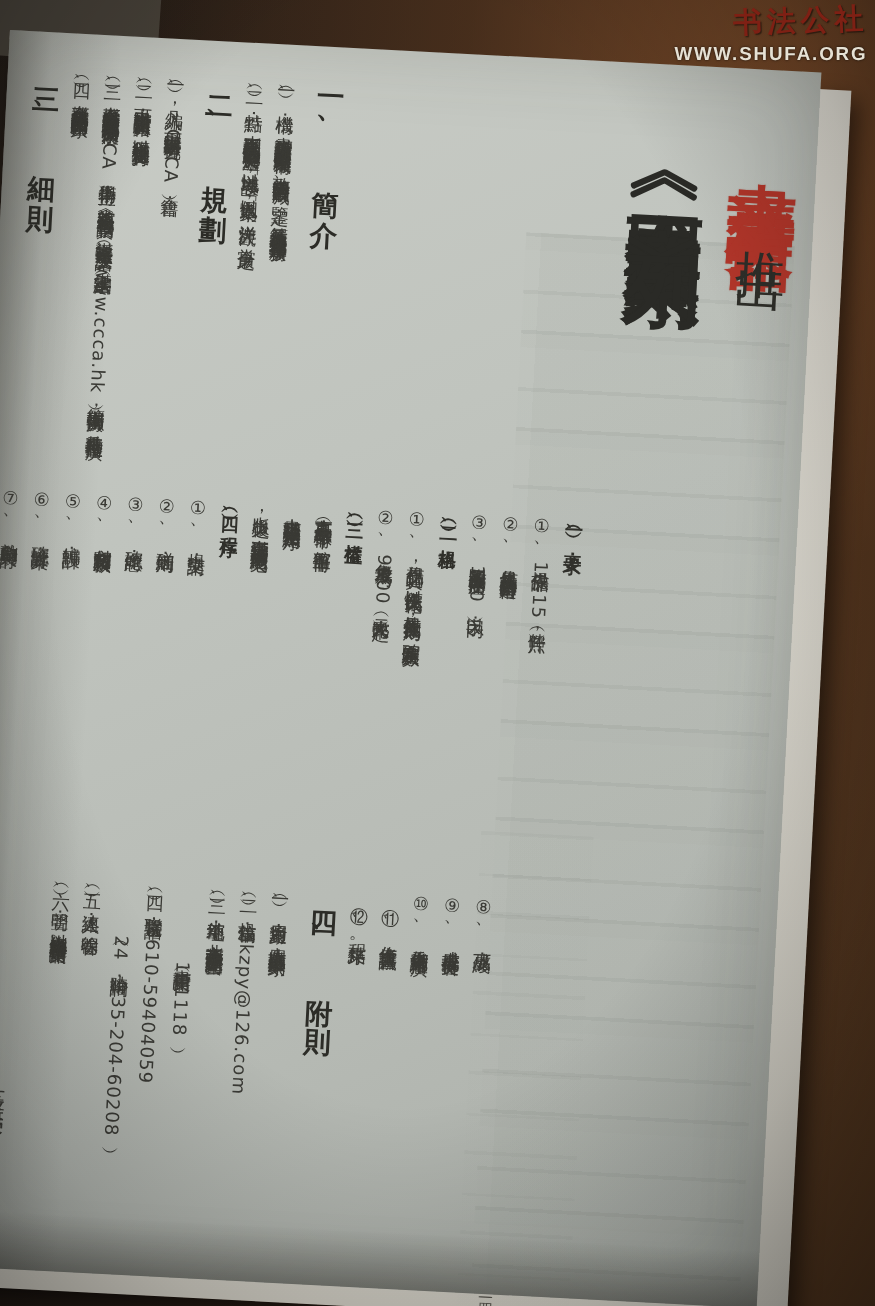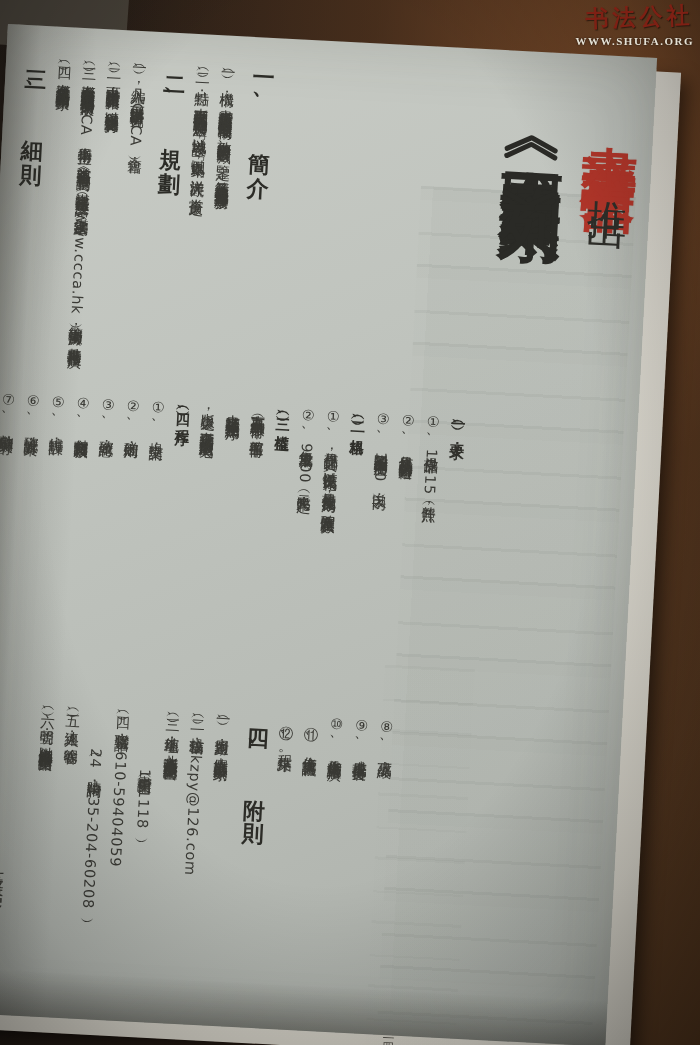--- a/index.html
+++ b/index.html
@@ -67,21 +67,21 @@
   .sig{font-size:25px;letter-spacing:7px;color:#3c3c37;font-weight:500;
     padding-inline-start:148px;margin-block-start:18px !important;}
 
   .pagenum{position:absolute;left:424px;bottom:0px;writing-mode:vertical-rl;
     font-size:12px;color:#55524b;letter-spacing:2px;}
 
   
   .watermark{position:absolute;top:2px;right:6px;text-align:right;z-index:5;}
   .wm-logo{font-size:23px;font-weight:bold;color:#7e2014;letter-spacing:4px;
     text-shadow:1px 1px 1px rgba(0,0,0,.5);transform:rotate(-2deg);}
-  .wm-url{margin-top:2px;font-family:Liberation Serif, serif;font-size:11px;
+  .wm-url{margin-top:2px;font-family:Liberation Sans, sans-serif;font-size:15px;
     color:#e6e1d4;letter-spacing:1.5px;font-weight:bold;
     text-shadow:0 0 2px rgba(0,0,0,.8);}
 
   .vignette{position:absolute;inset:0;pointer-events:none;
     background:radial-gradient(ellipse at 46% 42%, rgba(0,0,0,0) 52%, rgba(0,0,0,.18) 76%, rgba(0,0,0,.45) 100%);}
 </style>
 </head>
 <body>
 
 <div class="photo">

